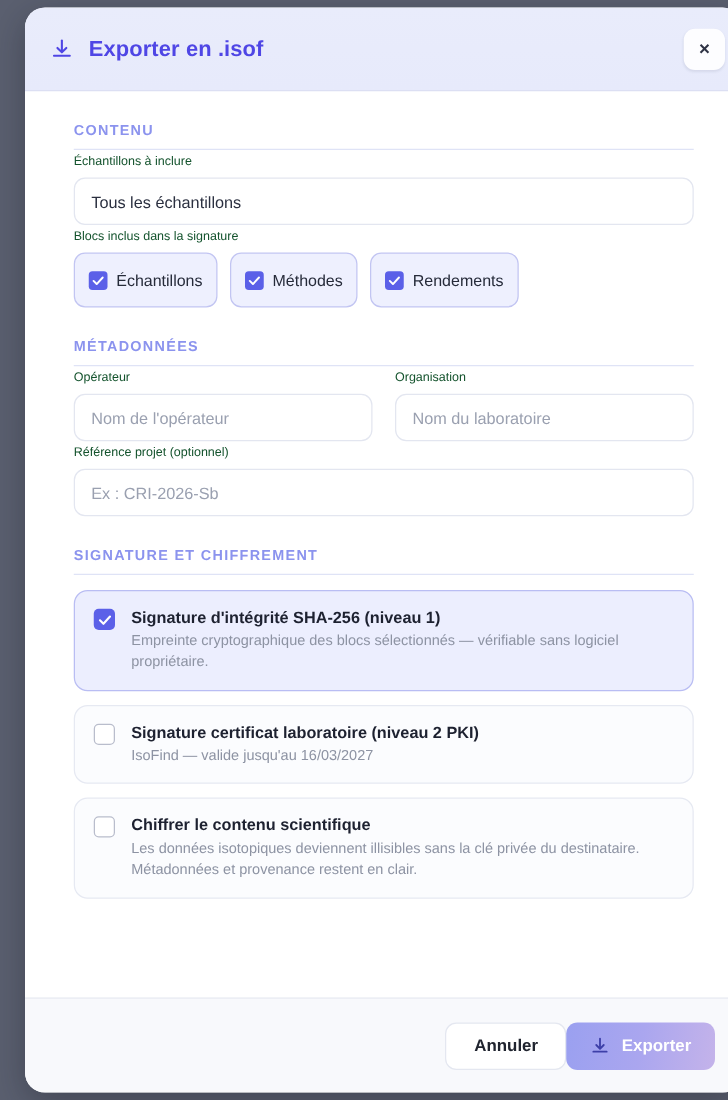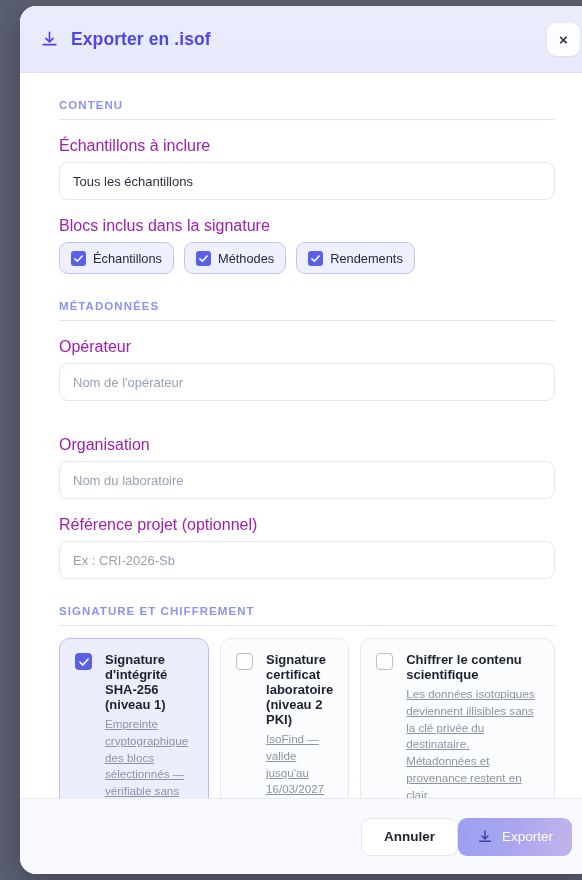--- a/index.html
+++ b/index.html
@@ -89,23 +89,23 @@
     color: #8b93ee;
     padding-top: 26px;
   }
   .section-rule {
     height: 1px;
     background: #dfe3f6;
     margin-top: 8px;
   }
 
   .field-label {
-    font-size: 16px;
-    color: #a21caf;
-    margin-top: 17px;
+    font-size: 10px;
+    color: #14532d;
+    margin-top: 4px;
     margin-bottom: 7px;
   }
 
   .input {
     width: 100%;
     height: 38px;
     border: 1px solid #e3e6f0;
     border-radius: 9px;
     background: #fff;
     font-family: "Liberation Sans", sans-serif;
@@ -116,45 +116,45 @@
   }
   .input::placeholder { color: #9aa0b0; }
   .input.readonly { color: #2b3040; }
 
   
   .chips { display: flex; gap: 10px; margin-top: 2px; }
   .chip {
     display: flex;
     align-items: center;
     gap: 7px;
-    height: 32px;
+    height: 44px;
     padding: 0 11px;
     border: 1px solid #c2c5f2;
     border-radius: 9px;
     background: #eef0fe;
     cursor: pointer;
   }
   .chip-label { font-size: 12.8px; color: #262b3a; }
 
   .cb {
     width: 15px; height: 15px;
     border-radius: 3px;
     flex: 0 0 15px;
     display: flex; align-items: center; justify-content: center;
   }
   .cb.on { background: #5b60e8; }
   .cb.on svg { display: block; }
   .cb.off { background: #fff; border: 1.6px solid #b9bdcc; }
 
   
-  .row2 { display: flex; gap: 18px; flex-direction: column; }
+  .row2 { display: flex; gap: 18px; }
   .row2 > div { flex: 1 1 0; min-width: 0; }
 
   
-  .cards { margin-top: 12px; display: flex; flex-direction: row; gap: 11px; }
+  .cards { margin-top: 12px; display: flex; flex-direction: column; gap: 11px; }
   .card {
     border: 1px solid #e6e9f2;
     border-radius: 11px;
     background: #fbfcfe;
     padding: 13px 15px;
     display: flex;
     gap: 13px;
     cursor: pointer;
   }
   .card.selected {
@@ -165,21 +165,20 @@
   .card-title {
     font-size: 13px;
     font-weight: bold;
     color: #1d2130;
     margin-bottom: 4px;
   }
   .card-desc {
     font-size: 11.6px;
     color: #8d93a3;
     line-height: 1.45;
-    text-decoration: underline;
   }
 
   
   .footer {
     flex: 0 0 76px;
     background: #f8f9fc;
     border-top: 1px solid #e7eaf2;
     display: flex;
     align-items: center;
     justify-content: flex-end;
@@ -200,21 +199,21 @@
   }
   .btn-export {
     height: 38px;
     padding: 0 19px;
     border: none;
     border-radius: 9px;
     background: linear-gradient(100deg, #9aa0f0 0%, #aaa6ef 50%, #c4b3ea 100%);
     color: #ffffff;
     font-family: "Liberation Sans", sans-serif;
     font-size: 13.5px;
-    font-weight: normal;
+    font-weight: bold;
     display: flex;
     align-items: center;
     gap: 9px;
     cursor: pointer;
   }
   .btn-export .dl { color: #3d3fa8; display: flex; }
 </style>
 </head>
 <body>
 

